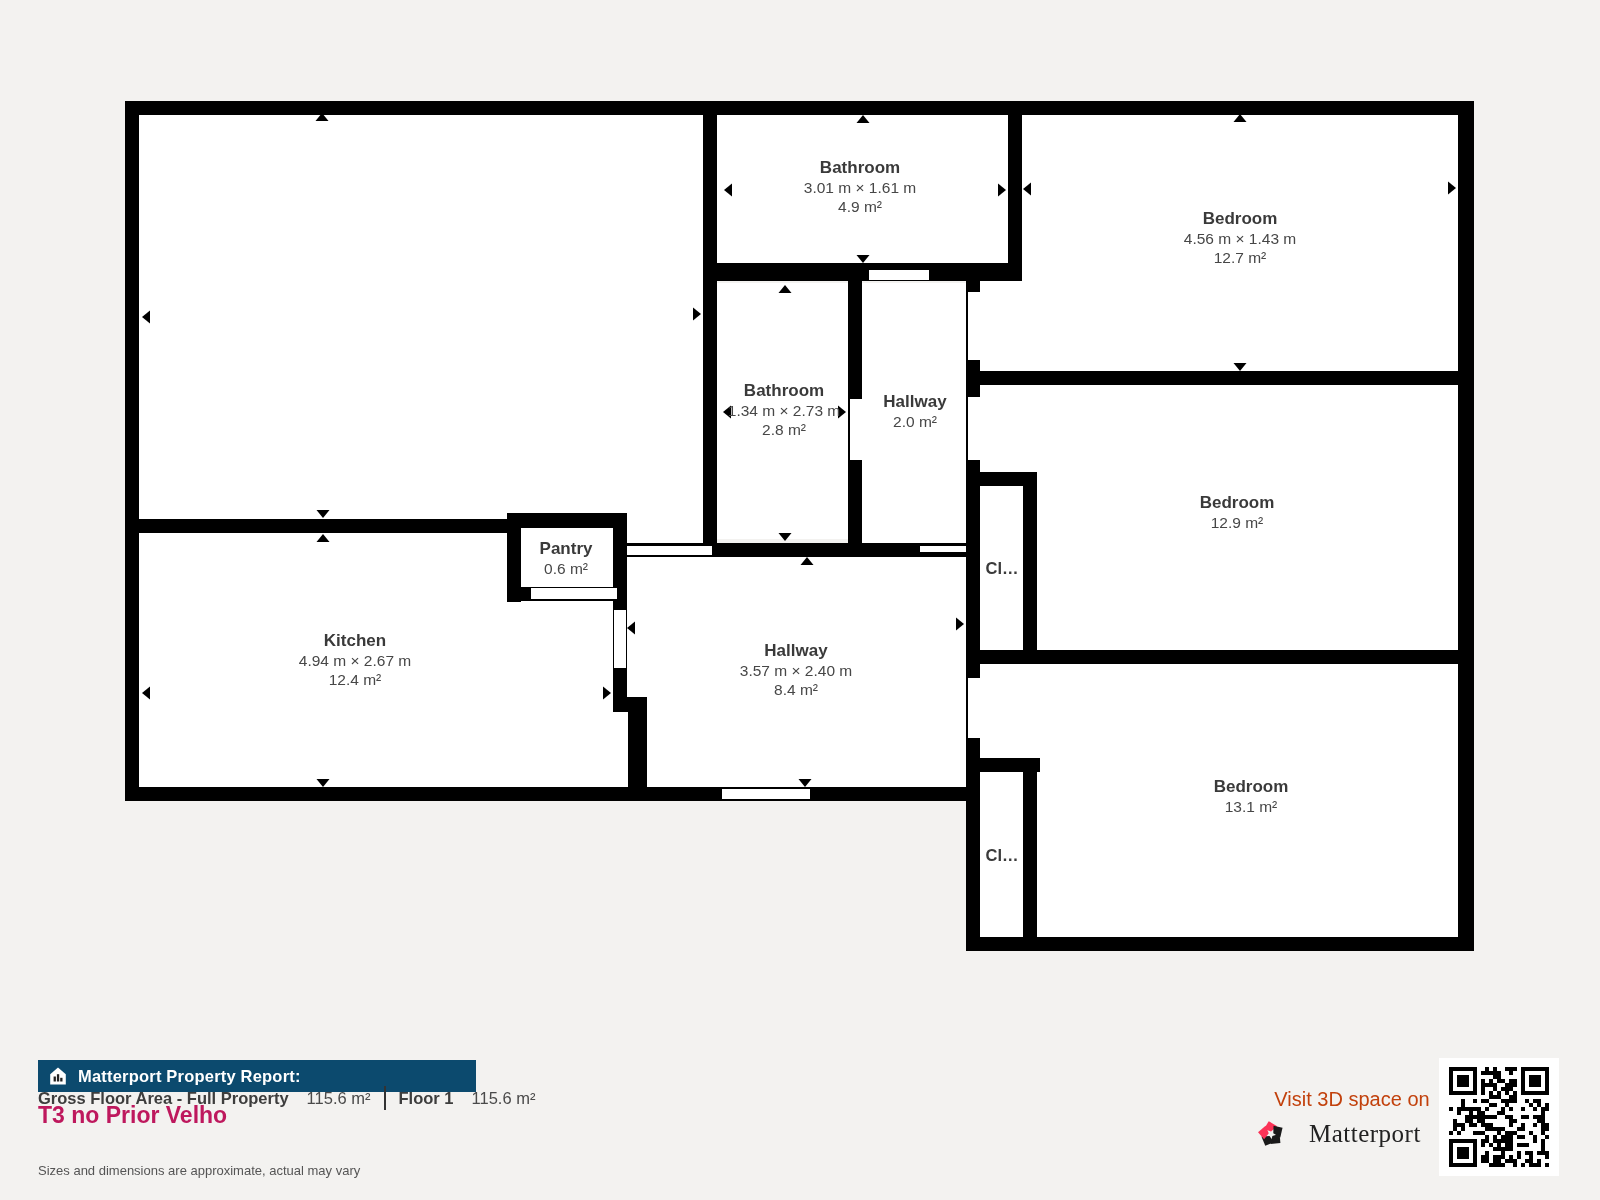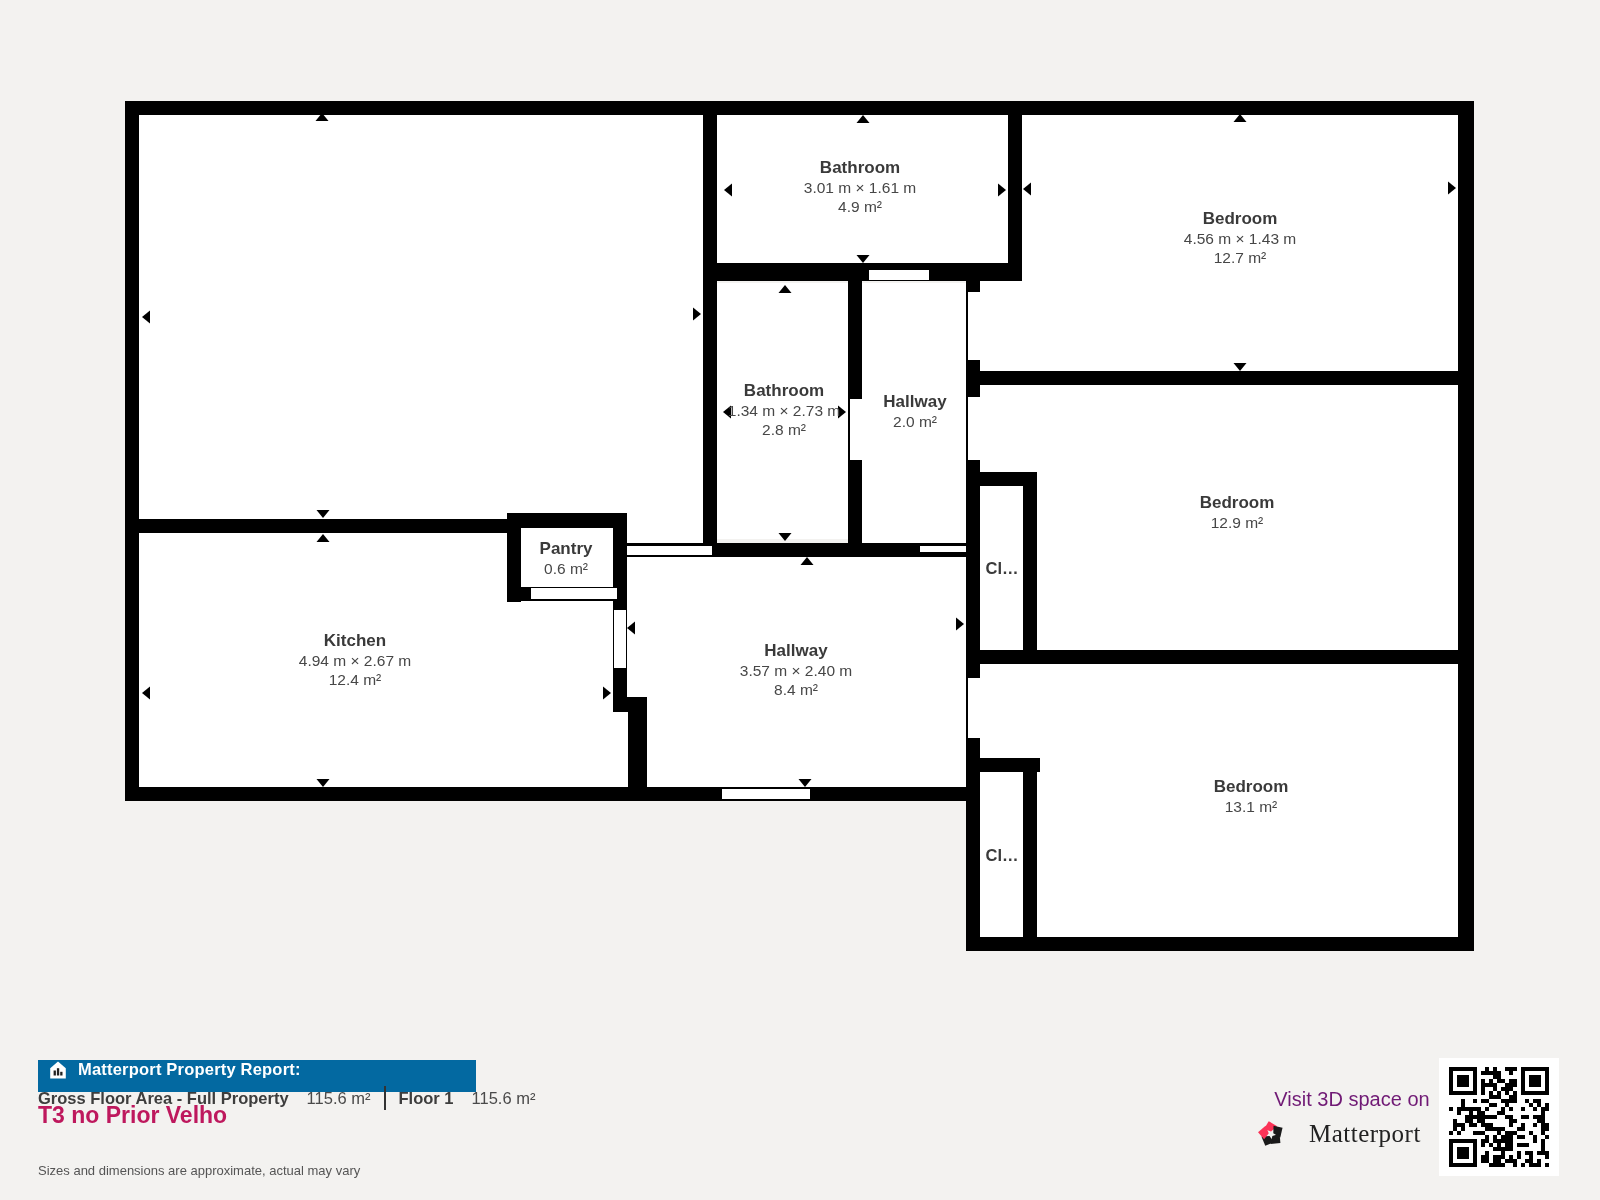--- a/index.html
+++ b/index.html
@@ -5,30 +5,30 @@
   html,body{margin:0;padding:0;}
   body{font-family:"Liberation Sans", sans-serif;}
   #canvas{position:relative;width:1600px;height:1200px;background:#f3f2f0;overflow:hidden;}
   #plan-svg{position:absolute;left:0;top:0;}
   .room-label{position:absolute;transform:translate(-50%,-50%);text-align:center;color:#3d3d3d;white-space:nowrap;}
   .rname{font-size:17px;font-weight:700;line-height:20px;color:#3a3a3a;}
   .rdims{font-size:15.5px;line-height:19px;color:#474747;}
   .rarea{font-size:15.5px;line-height:19px;color:#474747;}
   .closet-label{position:absolute;transform:translate(-50%,-50%);font-size:16.5px;font-weight:700;color:#3a3a3a;}
   
-  .footer-bar{position:absolute;left:38px;top:1060px;width:438px;height:32px;background:#0369a1;display:flex;align-items:flex-start;padding-left:10px;box-sizing:border-box;}
+  .footer-bar{position:absolute;left:38px;top:1060px;width:438px;height:32px;background:#0c4a6e;display:flex;align-items:center;padding-left:10px;box-sizing:border-box;}
   .footer-bar-text{color:#ffffff;font-size:16.5px;font-weight:700;margin-left:10px;letter-spacing:.2px;}
   .prop-title{position:absolute;left:38px;top:1102px;font-size:23px;font-weight:700;color:#be185d;}
   .stats-row{position:absolute;left:38px;top:1086px;display:flex;align-items:center;font-size:16.5px;color:#4a4a4a;}
   .stats-row b{color:#3d3d3d;font-weight:700;}
   .stats-divider{display:inline-block;width:2px;height:24px;background:#333;margin:0 13px;}
   .stats-val{margin-left:18px;}
   .size-note{position:absolute;left:38px;top:1163px;font-size:13px;color:#555555;}
   .visit-block{position:absolute;left:1247px;top:1088px;width:210px;text-align:center;}
-  .visit-text{font-size:20px;color:#701a75;}
+  .visit-text{font-size:20px;color:#c2410c;}
   .brand-row{display:flex;align-items:center;justify-content:center;margin-top:8px;gap:24px;}
   .brand-word{font-family:"Liberation Serif", serif;font-size:25px;color:#222222;letter-spacing:.5px;}
   .brand-mark{font-size:11px;color:#222;vertical-align:super;}
   .qr-tile{position:absolute;left:1439px;top:1058px;width:120px;height:118px;background:#ffffff;}
 </style>
 </head>
 <body>
 
 <div id="canvas">
 

